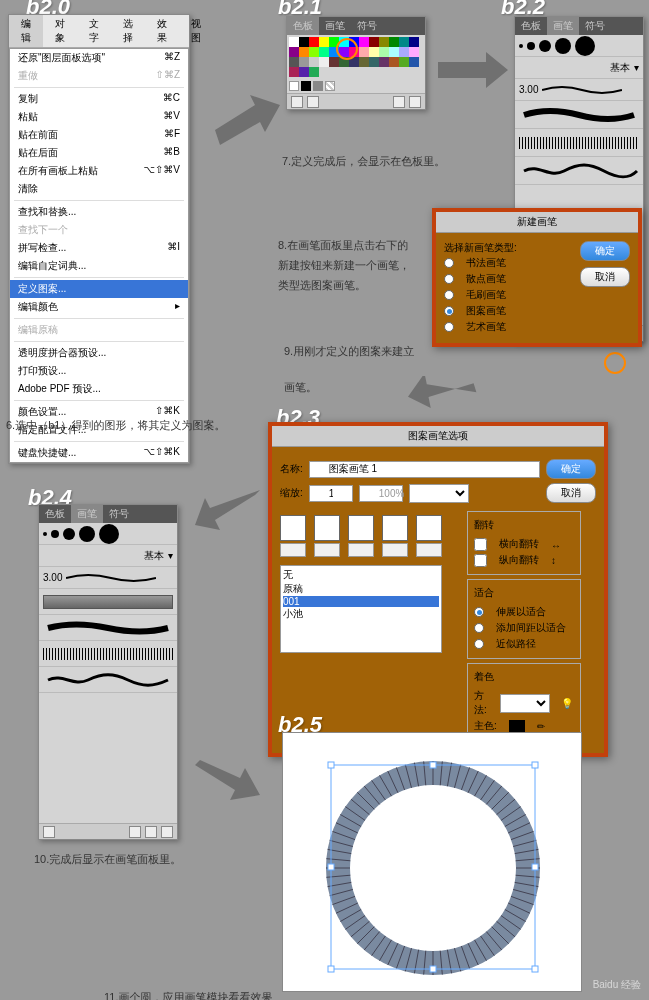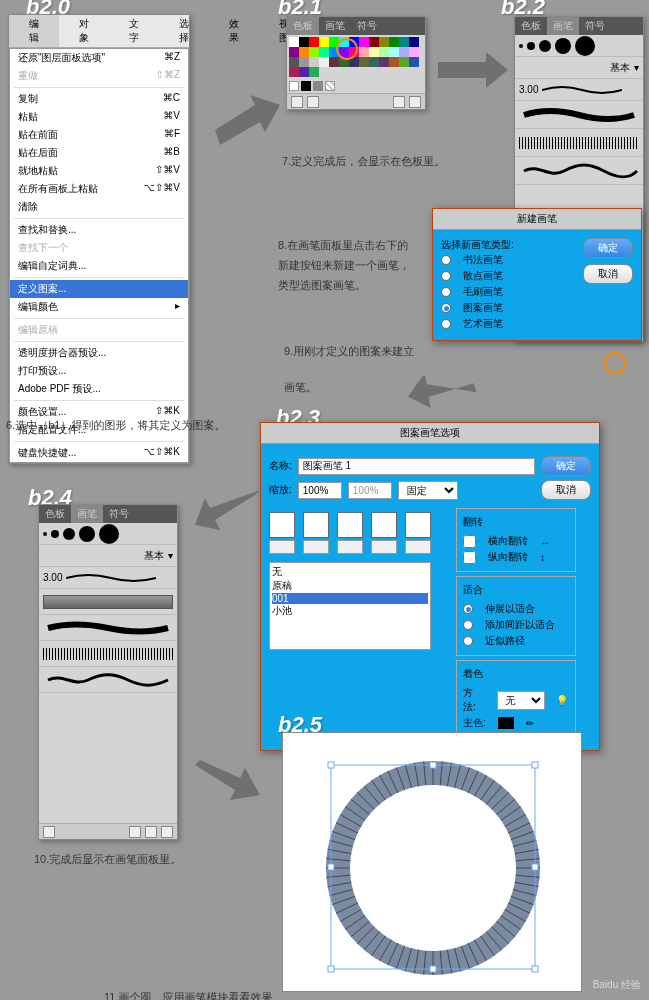--- a/index.html
+++ b/index.html
@@ -2,43 +2,43 @@
 <html><head>
 <meta charset="utf-8">
 <style>
 *{box-sizing:border-box;margin:0;padding:0;font-family:Arial,"Microsoft YaHei",sans-serif;font-size:10px}
 body{background:#9a9a9a;width:649px;height:1000px;position:relative;overflow:hidden}
 .step-label{position:absolute;color:#fff;font-size:22px;font-weight:bold;font-style:italic;text-shadow:1px 1px 2px rgba(0,0,0,0.3)}
 .caption{position:absolute;color:#333;font-size:11px}
 .panel{position:absolute;background:#d4d4d4;border:1px solid #888;box-shadow:2px 2px 5px rgba(0,0,0,0.3)}
 .arrow{position:absolute;color:#666}
 .menubar{background:#e8e8e8;display:flex;font-size:10px;border-bottom:1px solid #aaa}
-.menubar span{padding:2px 20px}
+.menubar span{padding:2px 12px}
 .menubar .active{background:#d0d0d0}
 .menu{background:#fff;border:1px solid #999;width:150px}
 .menu-item{padding:2px 8px;display:flex;justify-content:space-between;font-size:10px}
 .menu-item.hl{background:#3875d7;color:#fff}
 .menu-sep{border-top:1px solid #ddd;margin:2px 4px}
 .panel-tabs{background:#555;display:flex;font-size:9px;color:#ccc}
 .panel-tabs span{padding:2px 6px}
 .panel-tabs .active{background:#888}
 .swatches{display:flex;flex-wrap:wrap;width:136px;padding:2px}
 .sw{width:10px;height:10px}
 .brush-panel{width:130px}
 .brush-row{border-bottom:1px solid #bbb;padding:4px;display:flex;align-items:center;gap:4px;height:22px}
 .dot{width:14px;height:14px;background:#000;border-radius:50%}
-.dialog{background:#0ea5e9;border:1px solid #c2410c;box-shadow:2px 2px 8px rgba(0,0,0,0.4)}
+.dialog{background:#a16207;border:4px solid #c2410c;box-shadow:2px 2px 8px rgba(0,0,0,0.4)}
 .dialog-title{background:#ccc;text-align:center;padding:3px;font-size:10px;border-bottom:1px solid #999}
 .btn{background:linear-gradient(#fff,#ddd);border:1px solid #888;border-radius:8px;padding:2px 14px;font-size:10px;text-align:center}
 .btn.primary{background:linear-gradient(#6af,#38d);color:#fff}
 .radio-row{display:flex;align-items:center;gap:12px;padding:1px 0;font-size:10px}
 .radio{width:10px;height:10px;border:1px solid #666;border-radius:50%;background:#fff}
 .radio.checked::after{content:"";display:block;width:5px;height:5px;background:#38d;border-radius:50%;margin:1.5px}
 .field{display:flex;align-items:center;gap:6px;margin:4px 0;font-size:10px}
-.input{background:#fff;border:1px solid #999;padding:2px 4px;font-size:10px}
+.input{background:#fff;border:1px solid #999;padding:2px 19px;font-size:10px}
 .tile-row{display:flex;gap:8px;margin:8px 0}
 .tile{width:26px;height:26px;border:1px solid #666;background:#fff}
 .tile-sub{width:26px;height:14px;border:1px solid #999;background:#f0f0f0;margin-top:2px}
 .group{border:1px solid #aaa;padding:6px;margin:4px 15px}
 .group-title{font-size:10px;margin-bottom:4px}
 .listbox{background:#fff;border:1px solid #999;height:88px;font-size:10px;padding:2px}
 .listbox .sel{background:#3875d7;color:#fff}
 .circle-highlight{position:absolute;border:2px solid #f80;border-radius:50%}
 .panel-bottom{height:16px;background:#ccc;border-top:1px solid #aaa;display:flex;align-items:center;padding:0 4px;gap:4px}
 .mini-icon{width:12px;height:12px;border:1px solid #888;background:#eee}
@@ -77,36 +77,36 @@
       </div>
     <div class="menu-item">
         <span>贴在前面</span>
         <span>⌘F</span>
       </div>
     <div class="menu-item">
         <span>贴在后面</span>
         <span>⌘B</span>
       </div>
     <div class="menu-item">
-        <span>就地粘贴</span>
-        <span>⇧⌘V</span>
-      </div>
-    <div class="menu-item">
         <span>在所有画板上粘贴</span>
         <span>⌥⇧⌘V</span>
       </div>
     <div class="menu-item">
         <span>清除</span>
       </div>
     <div class="menu-sep"></div>
     <div class="menu-item">
         <span>查找和替换...</span>
       </div>
     <div class="menu-item" style="color:#aaa">
         <span>查找下一个</span>
+      </div>
+    <div class="menu-item">
+        <span>拼写检查...</span>
+        <span>⌘I</span>
       </div>
     <div class="menu-item">
         <span>编辑自定词典...</span>
       </div>
     <div class="menu-sep"></div>
     <div class="menu-item hl">
         <span>定义图案...</span>
       </div>
     <div class="menu-item">
         <span>编辑颜色</span>
@@ -306,21 +306,21 @@
 <div class="caption" style="left:278px;top:278px">类型选图案画笔。</div>
 
 <div class="caption" style="left:284px;top:344px">9.用刚才定义的图案来建立</div>
 <div class="caption" style="left:284px;top:380px">画笔。</div>
 
 <svg class="arrow" style="left:408px;top:376px" width="70" height="50">
     <polygon points="60,0 20,25 25,35 0,30 10,3 15,13 65,8" fill="#707070" transform="rotate(15 35 25)"></polygon>
   </svg>
 
 <div class="step-label" style="left:276px;top:405px">b2.3</div>
-<div class="dialog" style="position:absolute;left:260px;top:422px;width:340px">
+<div class="dialog" style="position:absolute;left:268px;top:422px;width:340px">
   <div class="dialog-title">图案画笔选项</div>
   <div style="padding:8px">
     <div class="field">
         <span>名称:</span>
         <input class="input" style="flex: 1 1 0%;" value="图案画笔 1">
         <div class="btn primary" style="width:50px">确定</div>
       </div>
     <div class="field">
         <span>缩放:</span>
         <input class="input" style="width: 44px;" value="100%">

